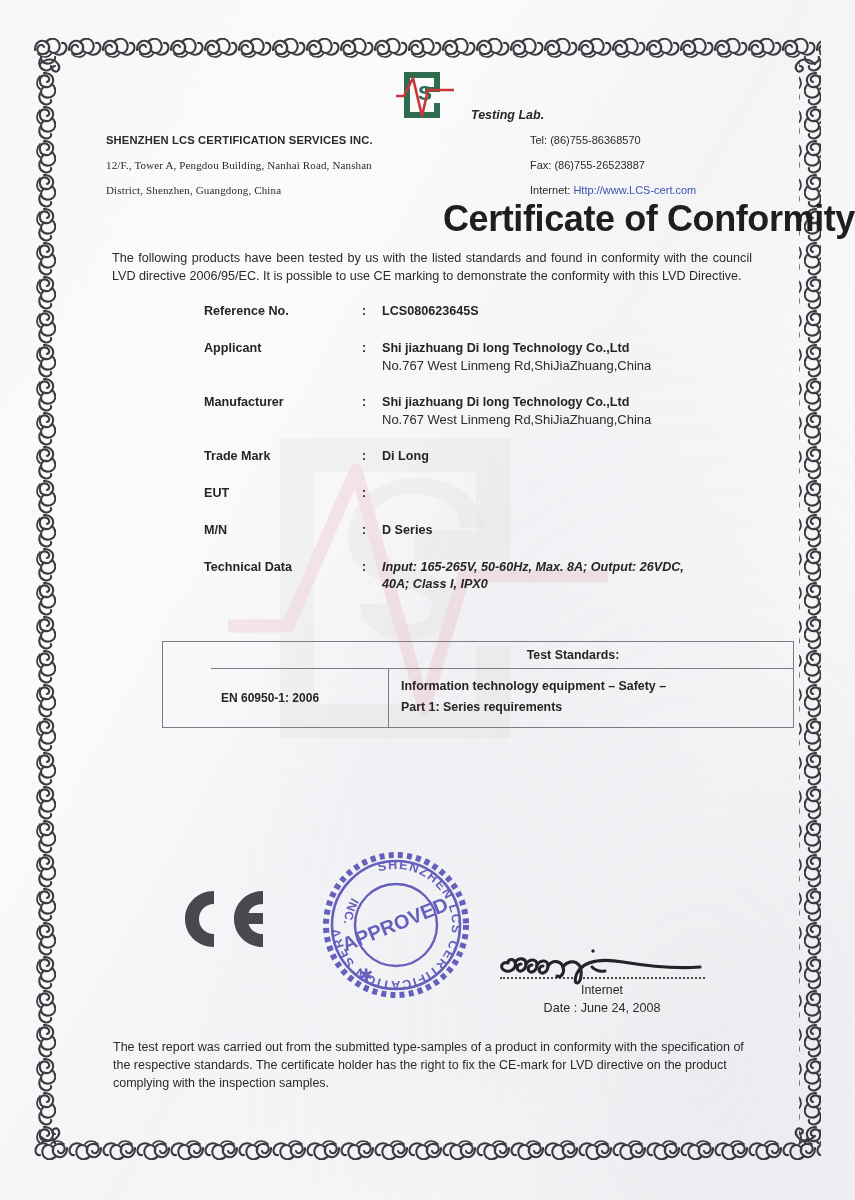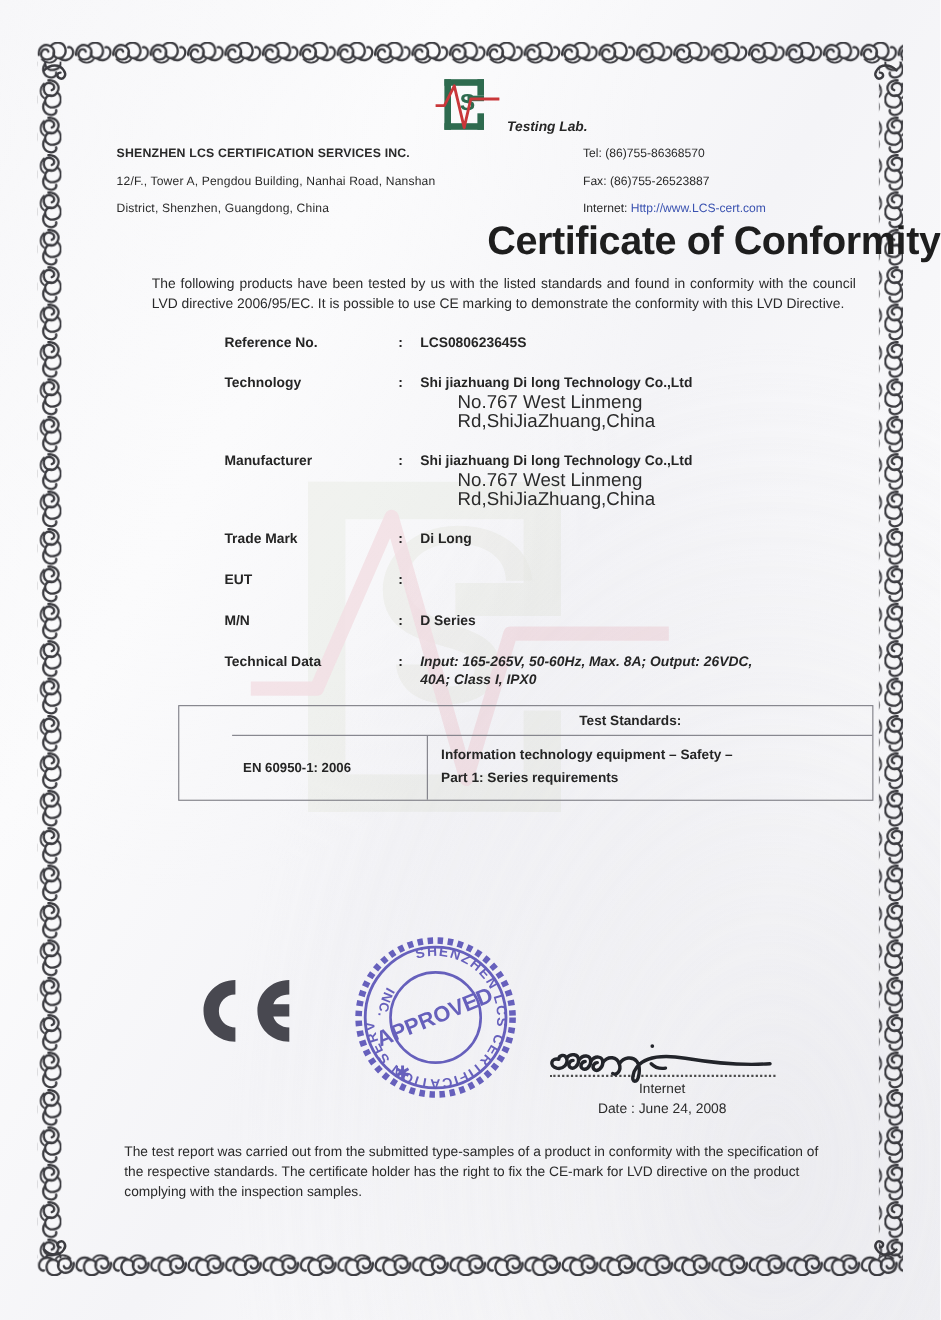--- a/index.html
+++ b/index.html
@@ -69,41 +69,41 @@
     top: 68px;
     display: flex;
     align-items: flex-end;
   }
   .logo-mark { width: 58px; height: 56px; display:block; }
   .logo-caption {
     font-size: 12.5px;
     font-weight: bold;
     font-style: italic;
     color: #272727;
-    margin-left: 7px;
+    margin-left: 17px;
     margin-bottom: 2px;
     white-space: nowrap;
   }
 
   
   .hdr-left {
     position: absolute;
     left: 106px;
     top: 128px;
     width: 400px;
   }
   .hdr-left .line {
     font-size: 11.2px;
     font-weight: bold;
     letter-spacing: 0.15px;
     color: #2a2a2a;
     line-height: 25px;
     white-space: nowrap;
   }
-  .hdr-left .line.addr { font-weight: normal; font-size: 11px; }
+  .hdr-left .line.addr { font-weight: normal; font-size: 11px; font-family: Liberation Serif, serif; }
 
   .hdr-right {
     position: absolute;
     left: 530px;
     top: 128px;
     width: 260px;
   }
   .hdr-right .line {
     font-size: 11px;
     color: #2a2a2a;
@@ -127,21 +127,20 @@
   
   .intro {
     position: absolute;
     left: 112px;
     top: 250px;
     width: 640px;
     font-size: 12.6px;
     line-height: 17.5px;
     text-align: justify;
     color: #2a2a2a;
-    margin-left: 26px;
   }
 
   
   .details {
     position: absolute;
     left: 160px;
     top: 303px;
     width: 560px;
   }
   .row {
@@ -168,25 +167,24 @@
   }
   .row .value {
     flex: 1 1 auto;
     font-size: 12.6px;
     font-weight: bold;
     color: #252525;
     line-height: 17px;
   }
   .row .value .sub {
     font-weight: normal;
-    font-size: 17px;
+    font-size: 13px;
     display: block;
     line-height: 17px;
     color: #2a2a2a;
-    margin-left: 34px;
   }
   .row .value .wrap2 { display:block;font-style:italic; }
 
   
   .std-table {
     position: absolute;
     left: 162px;
     top: 641px;
     width: 632px;
     border: 1.4px solid #7c7c84;
@@ -413,21 +411,21 @@
 
     <div class="details">
 
       <div class="row">
         <div class="label">Reference No.</div>
         <div class="colon">:</div>
         <div class="value">LCS080623645S</div>
       </div>
 
       <div class="row">
-        <div class="label">Technology</div>
+        <div class="label">Applicant</div>
         <div class="colon">:</div>
         <div class="value">
           <span>Shi jiazhuang Di long Technology Co.,Ltd</span>
           <span class="sub">No.767 West Linmeng Rd,ShiJiaZhuang,China</span>
         </div>
       </div>
 
       <div class="row">
         <div class="label">Manufacturer</div>
         <div class="colon">:</div>

